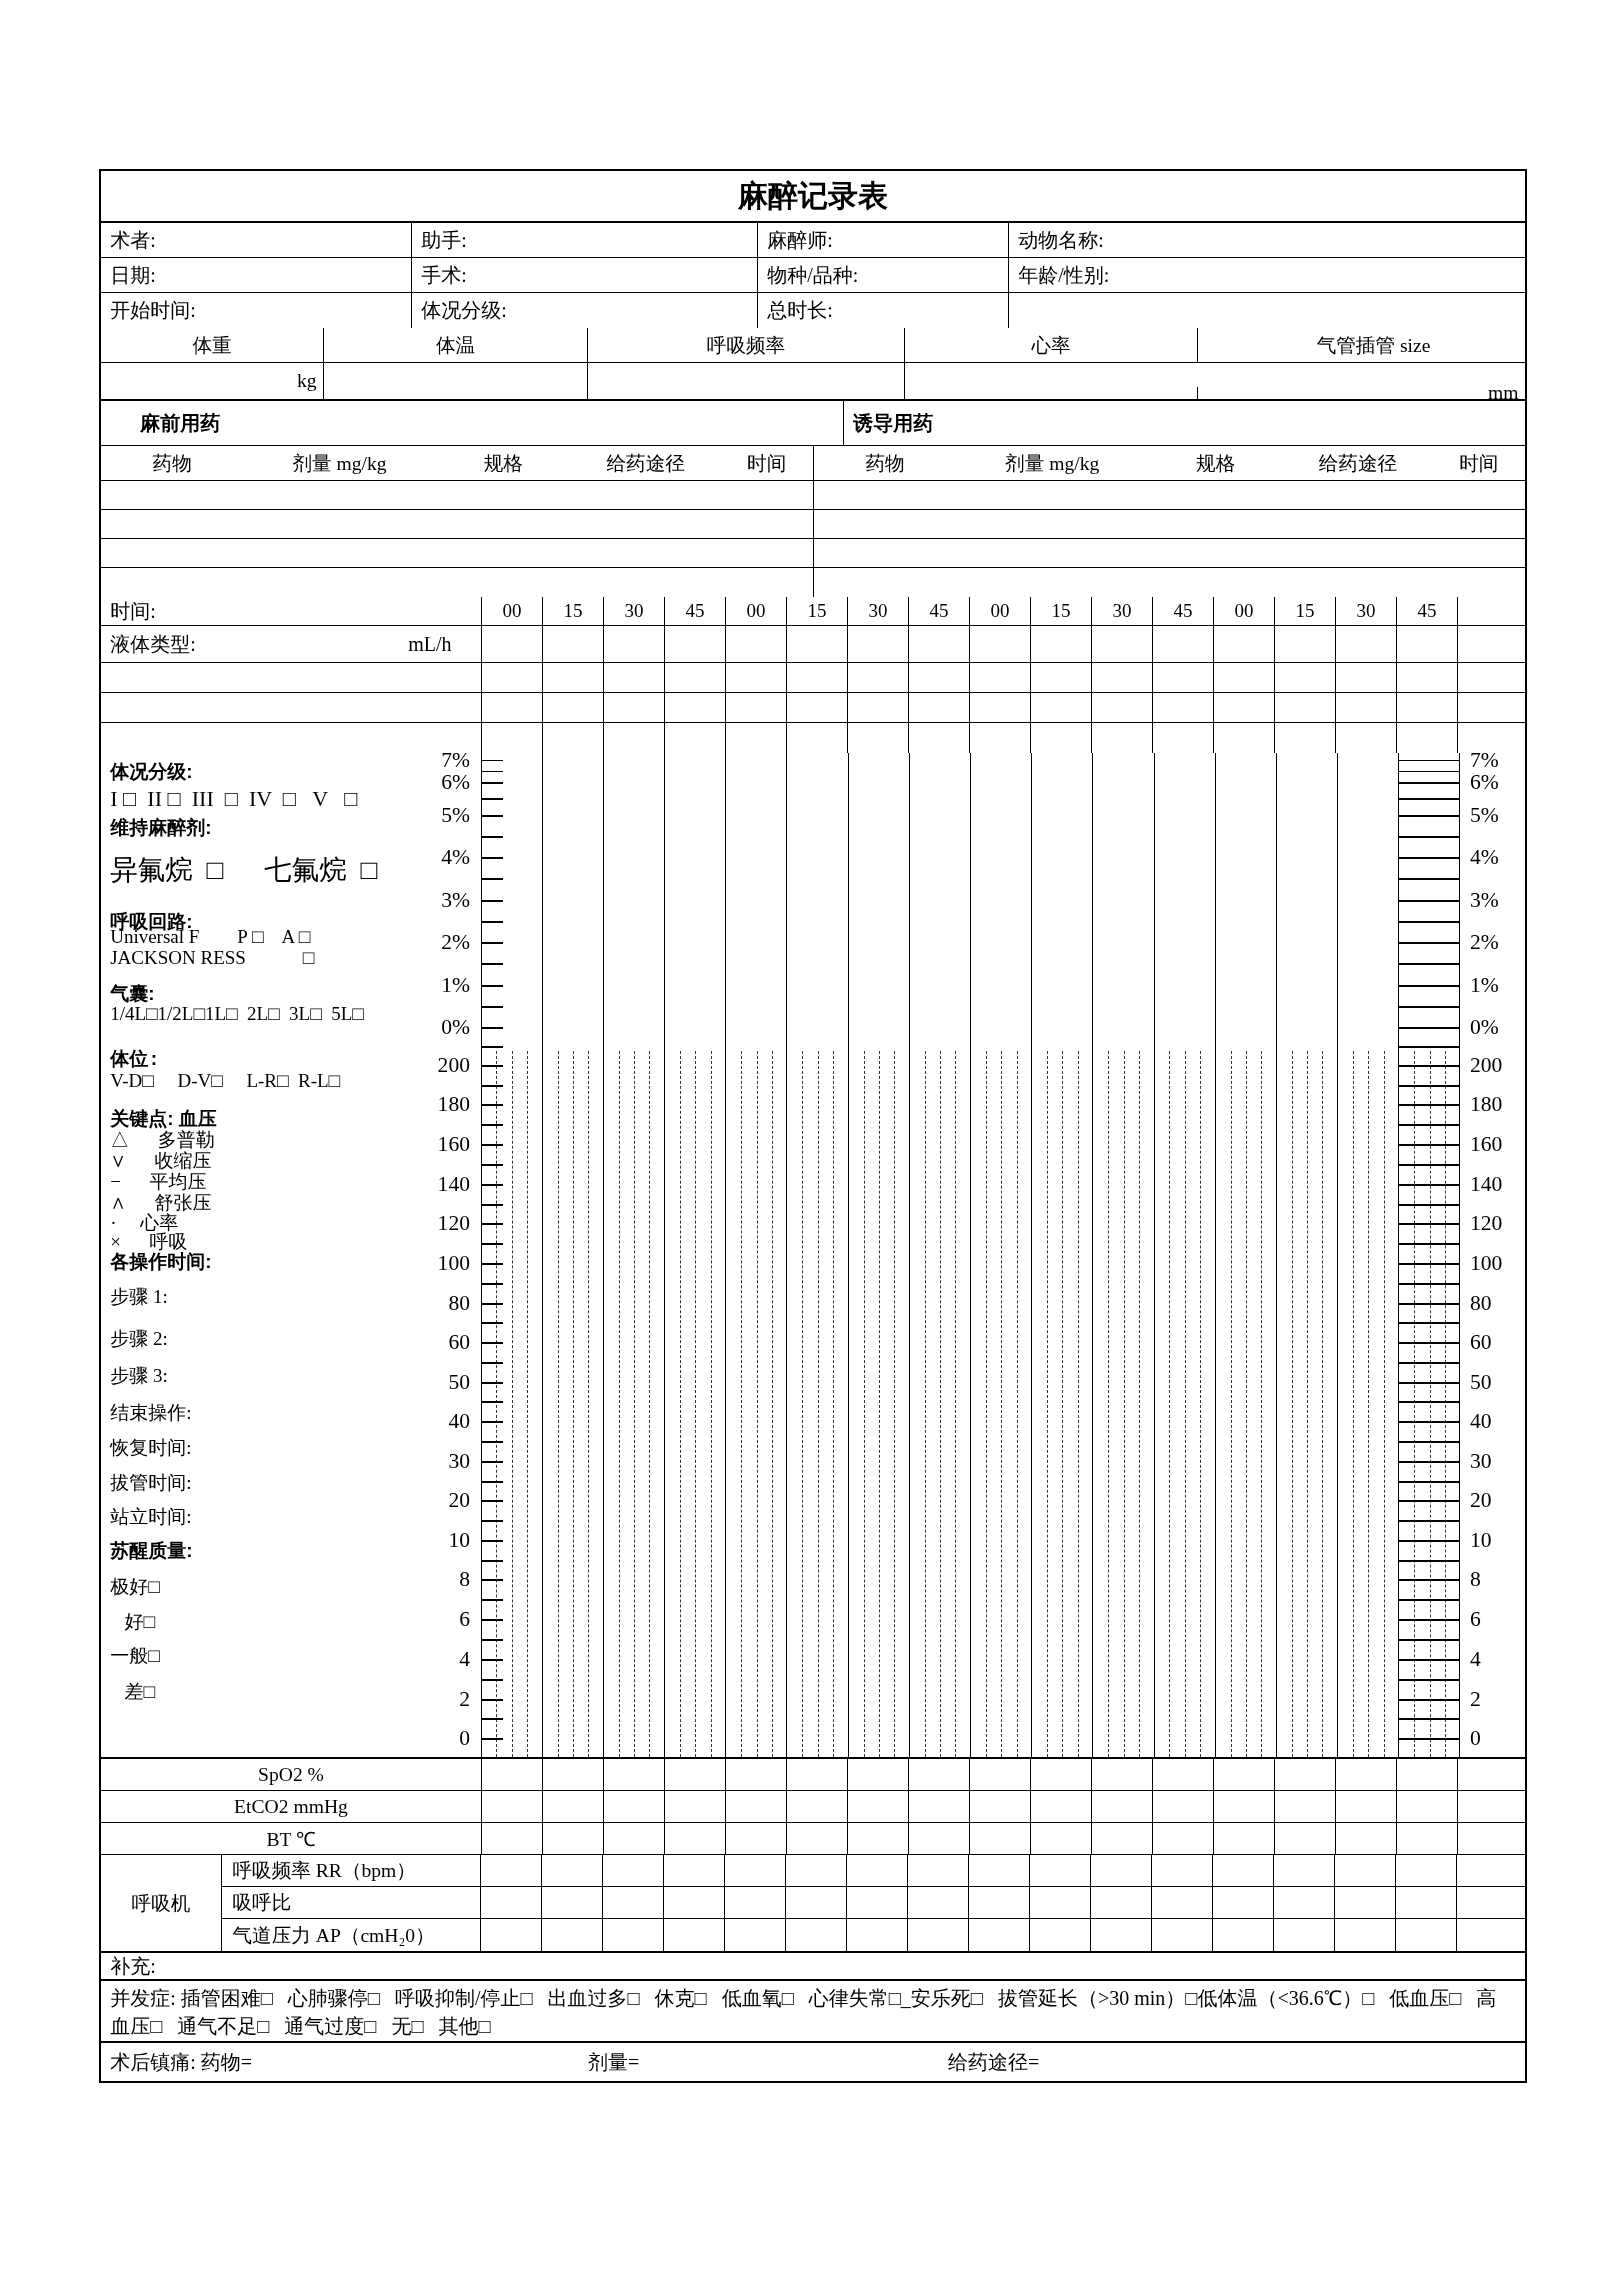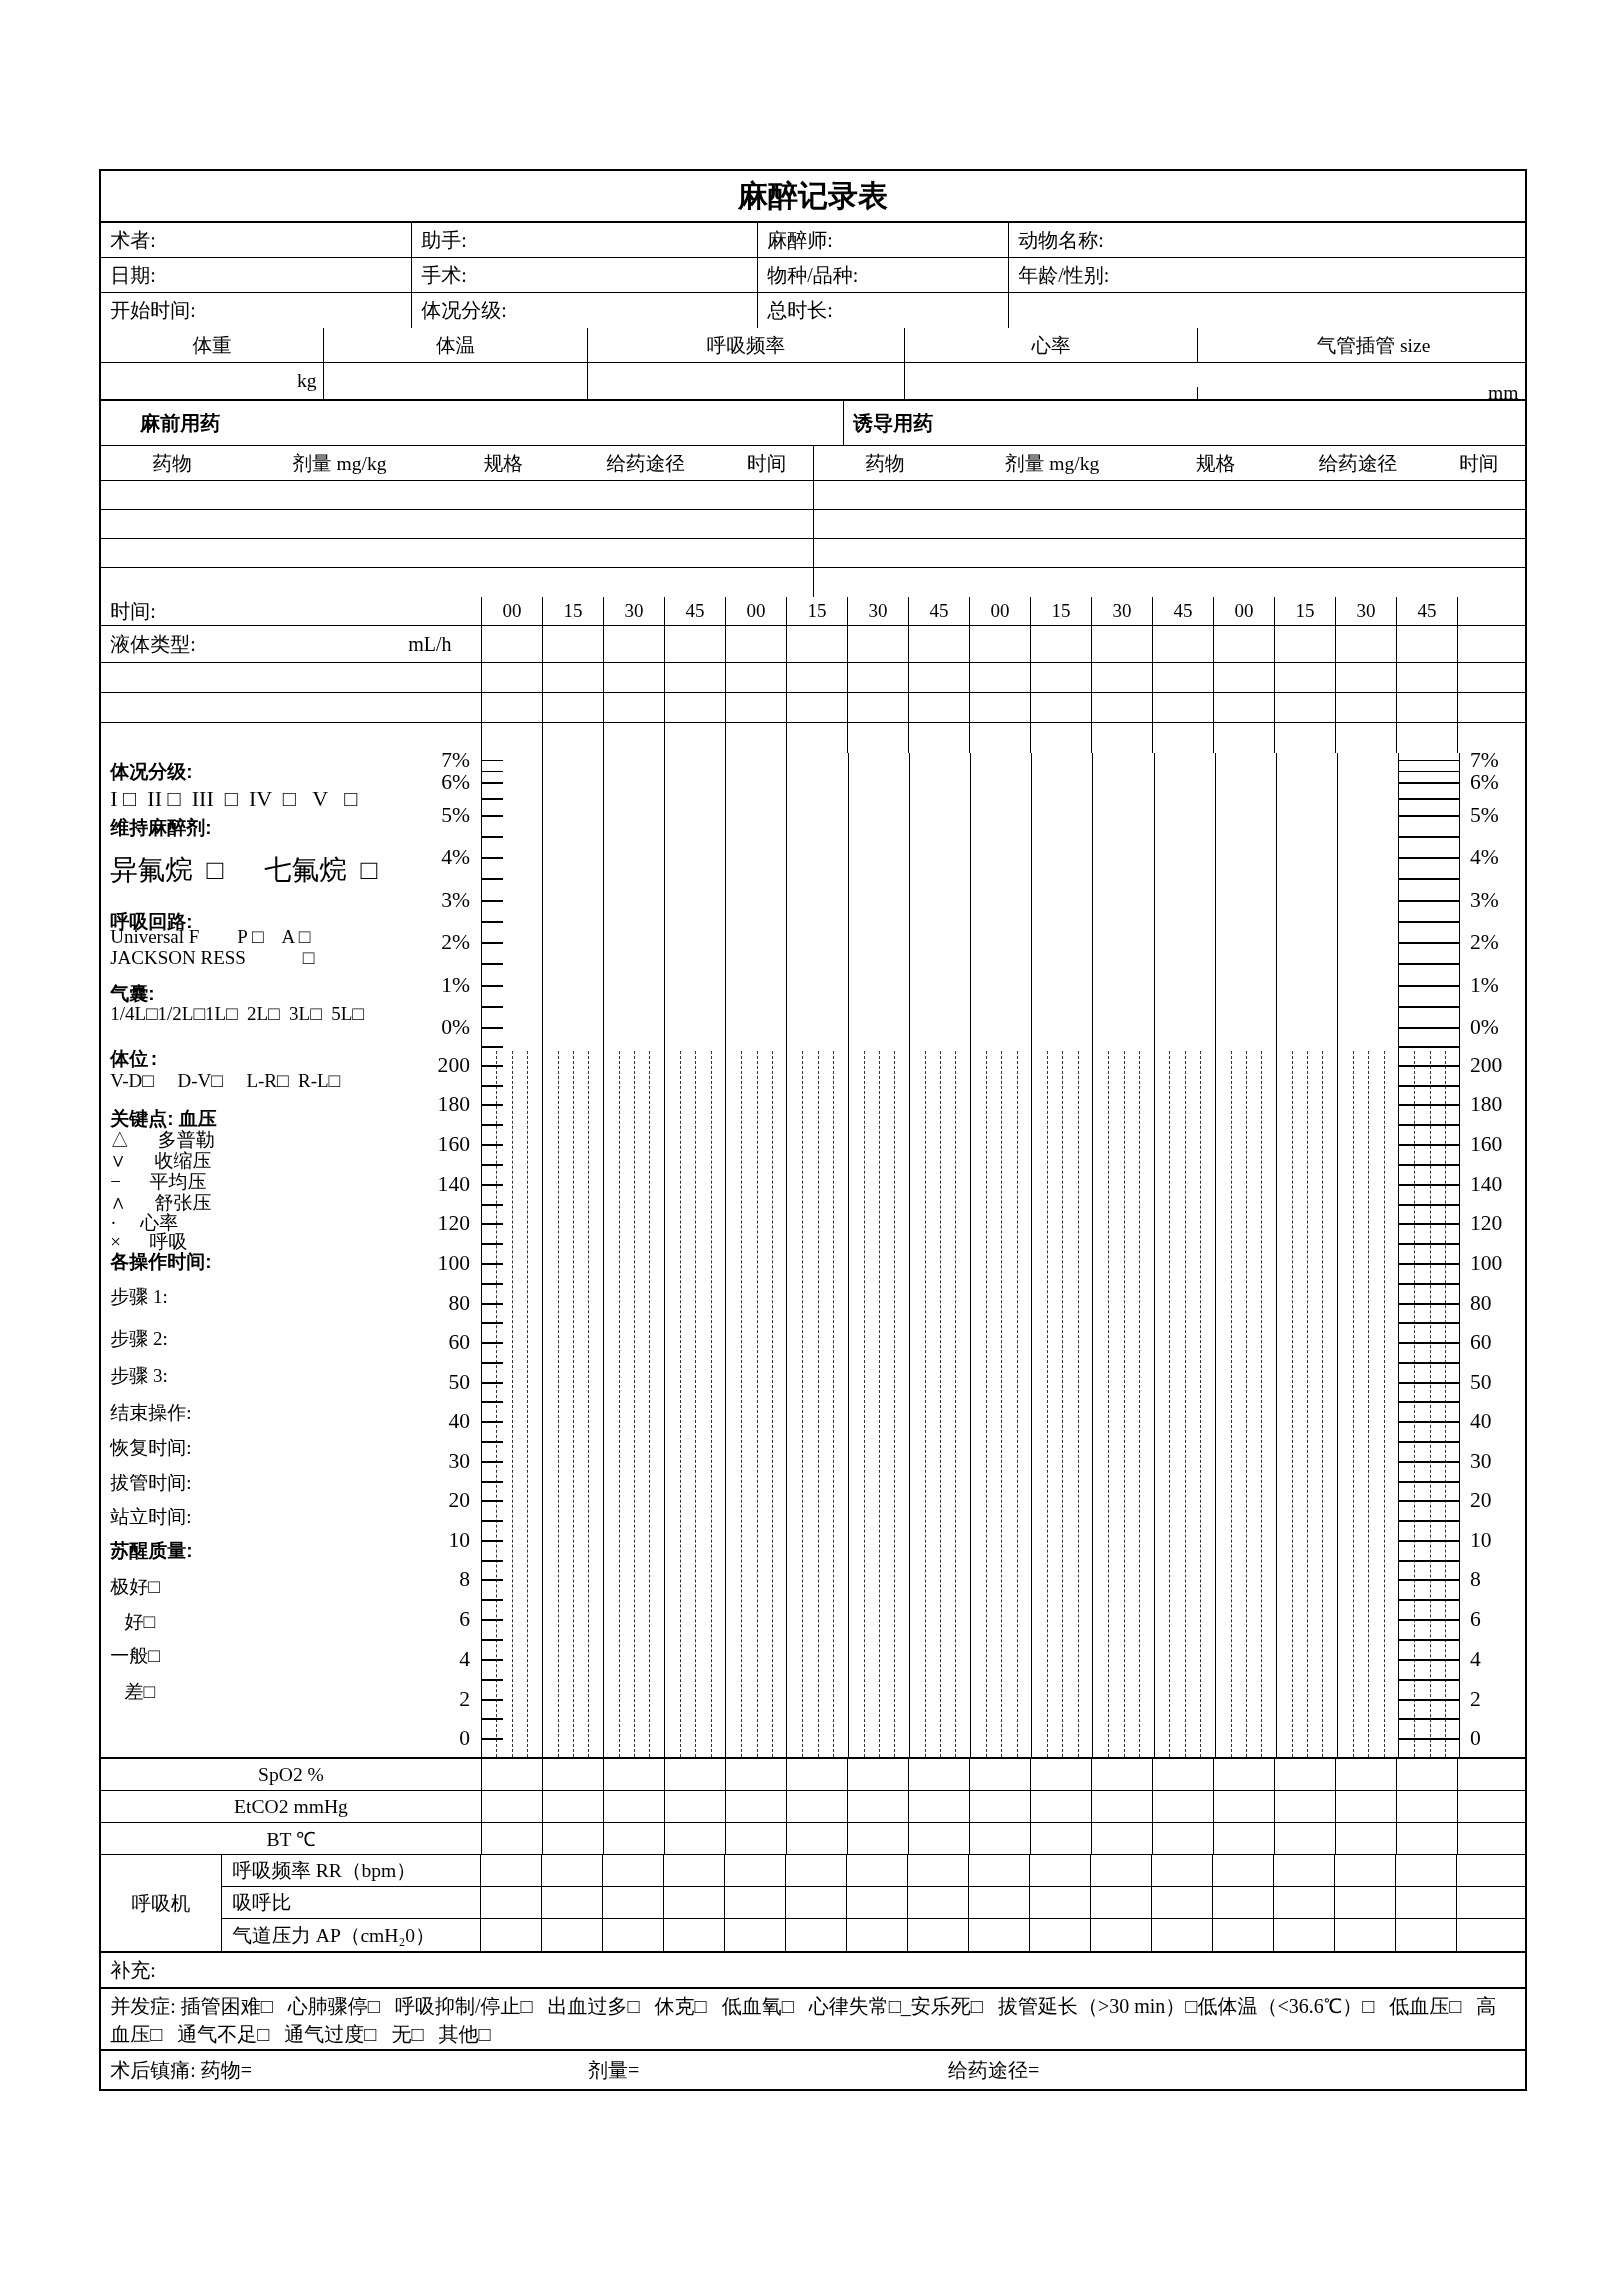--- a/index.html
+++ b/index.html
@@ -34,21 +34,21 @@
   .sb.b{font-family:"Liberation Sans",sans-serif;font-weight:bold;font-size:19px;}
   .sb.med{font-size:22px;}
   .sb.big{font-size:27.5px;}
   .gridcell{width:61px;}
   .tailcell{flex:1;}
   .timefont{font-size:19px;justify-content:center;}
   .analg-row{height:38px;align-items:center;font-size:20px;}
   .analg-row span{position:absolute;top:50%;transform:translateY(-50%);}
   .compl{padding:3.9px 9.2px;font-size:20px;line-height:27.5px;white-space:pre-wrap;
          display:block;}
-  .suppl{height:36px;align-items:center;font-size:20px;text-align:right;}
+  .suppl{height:28px;align-items:center;font-size:20px;text-align:right;}
 </style>
 </head>
 <body>
 
 <div class="page">
   <div class="form">
 
     <div class="row title-row">
       <span>麻醉记录表</span>
     </div>

